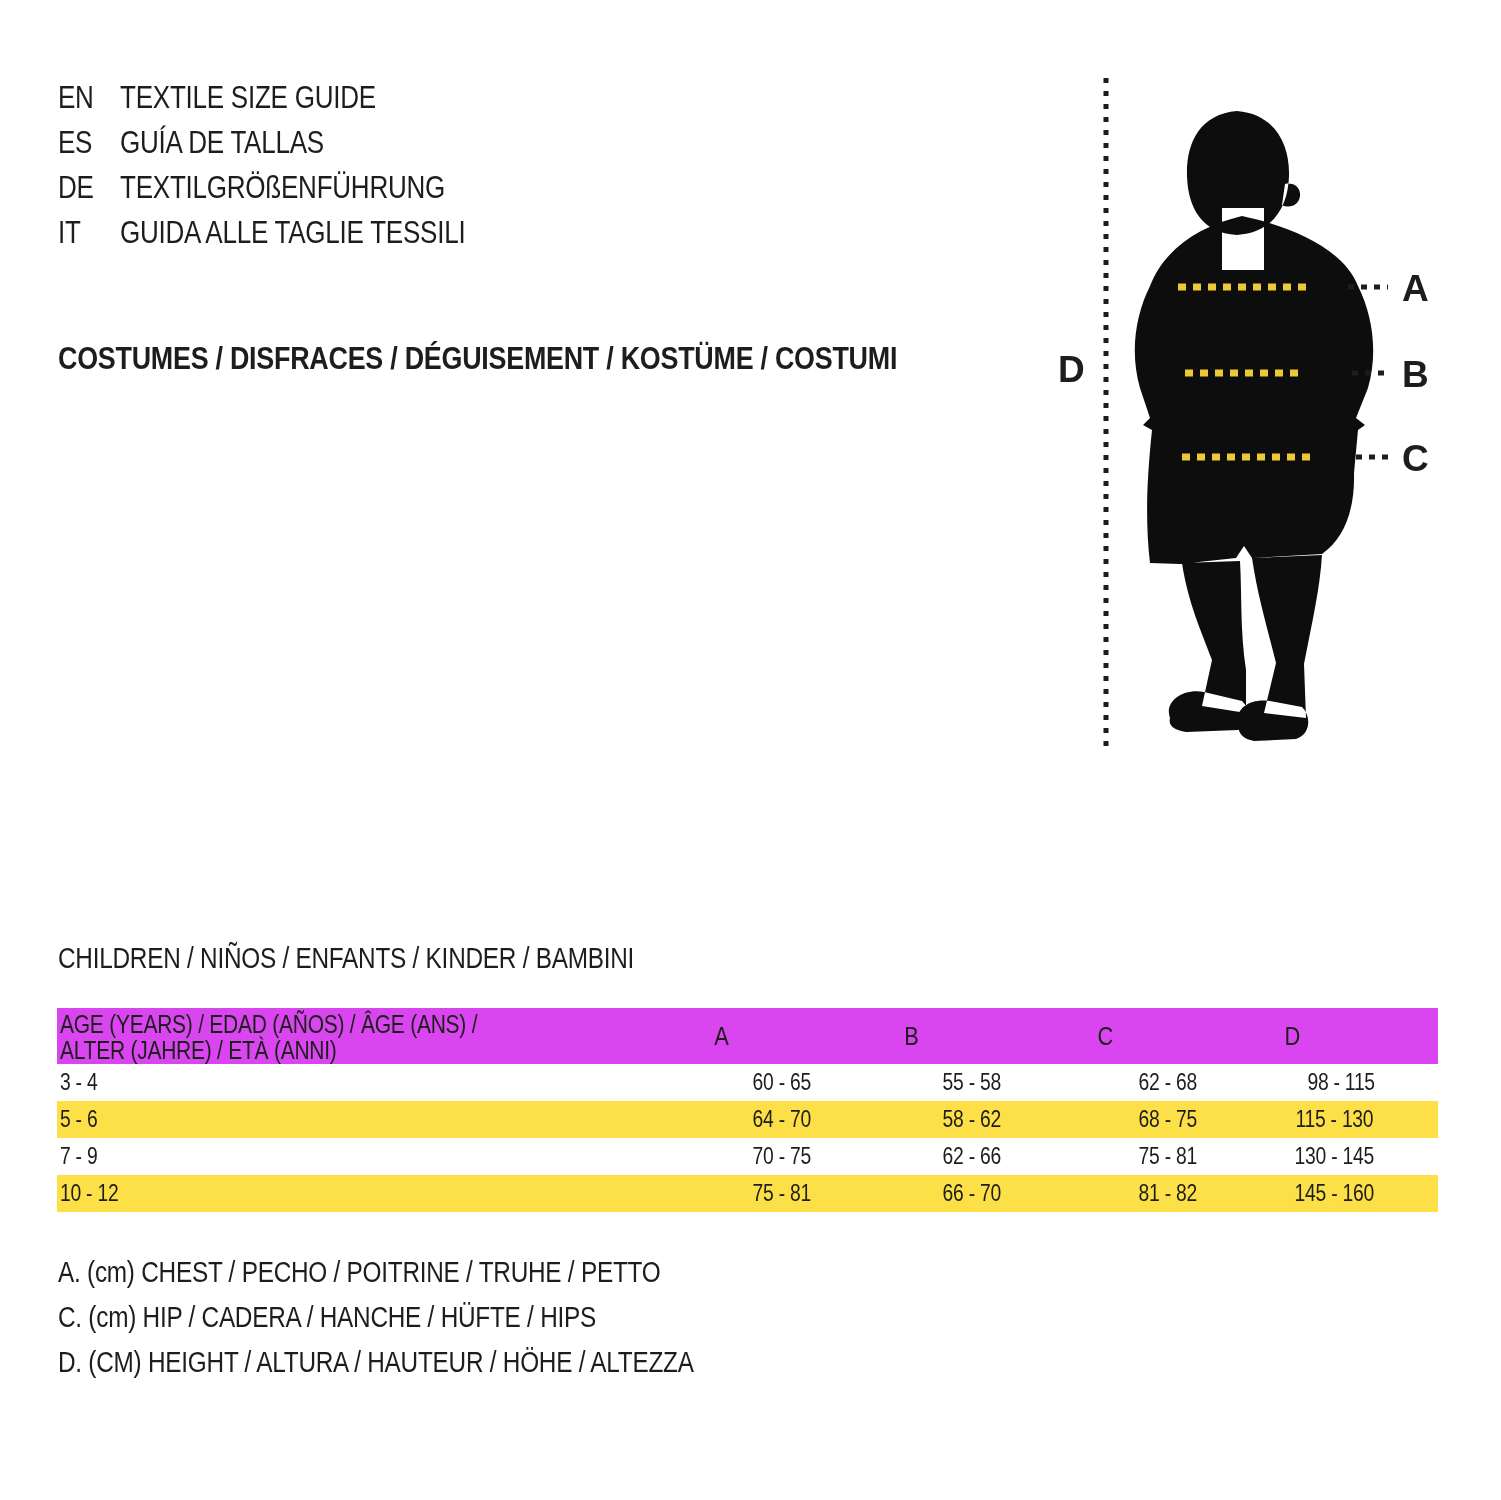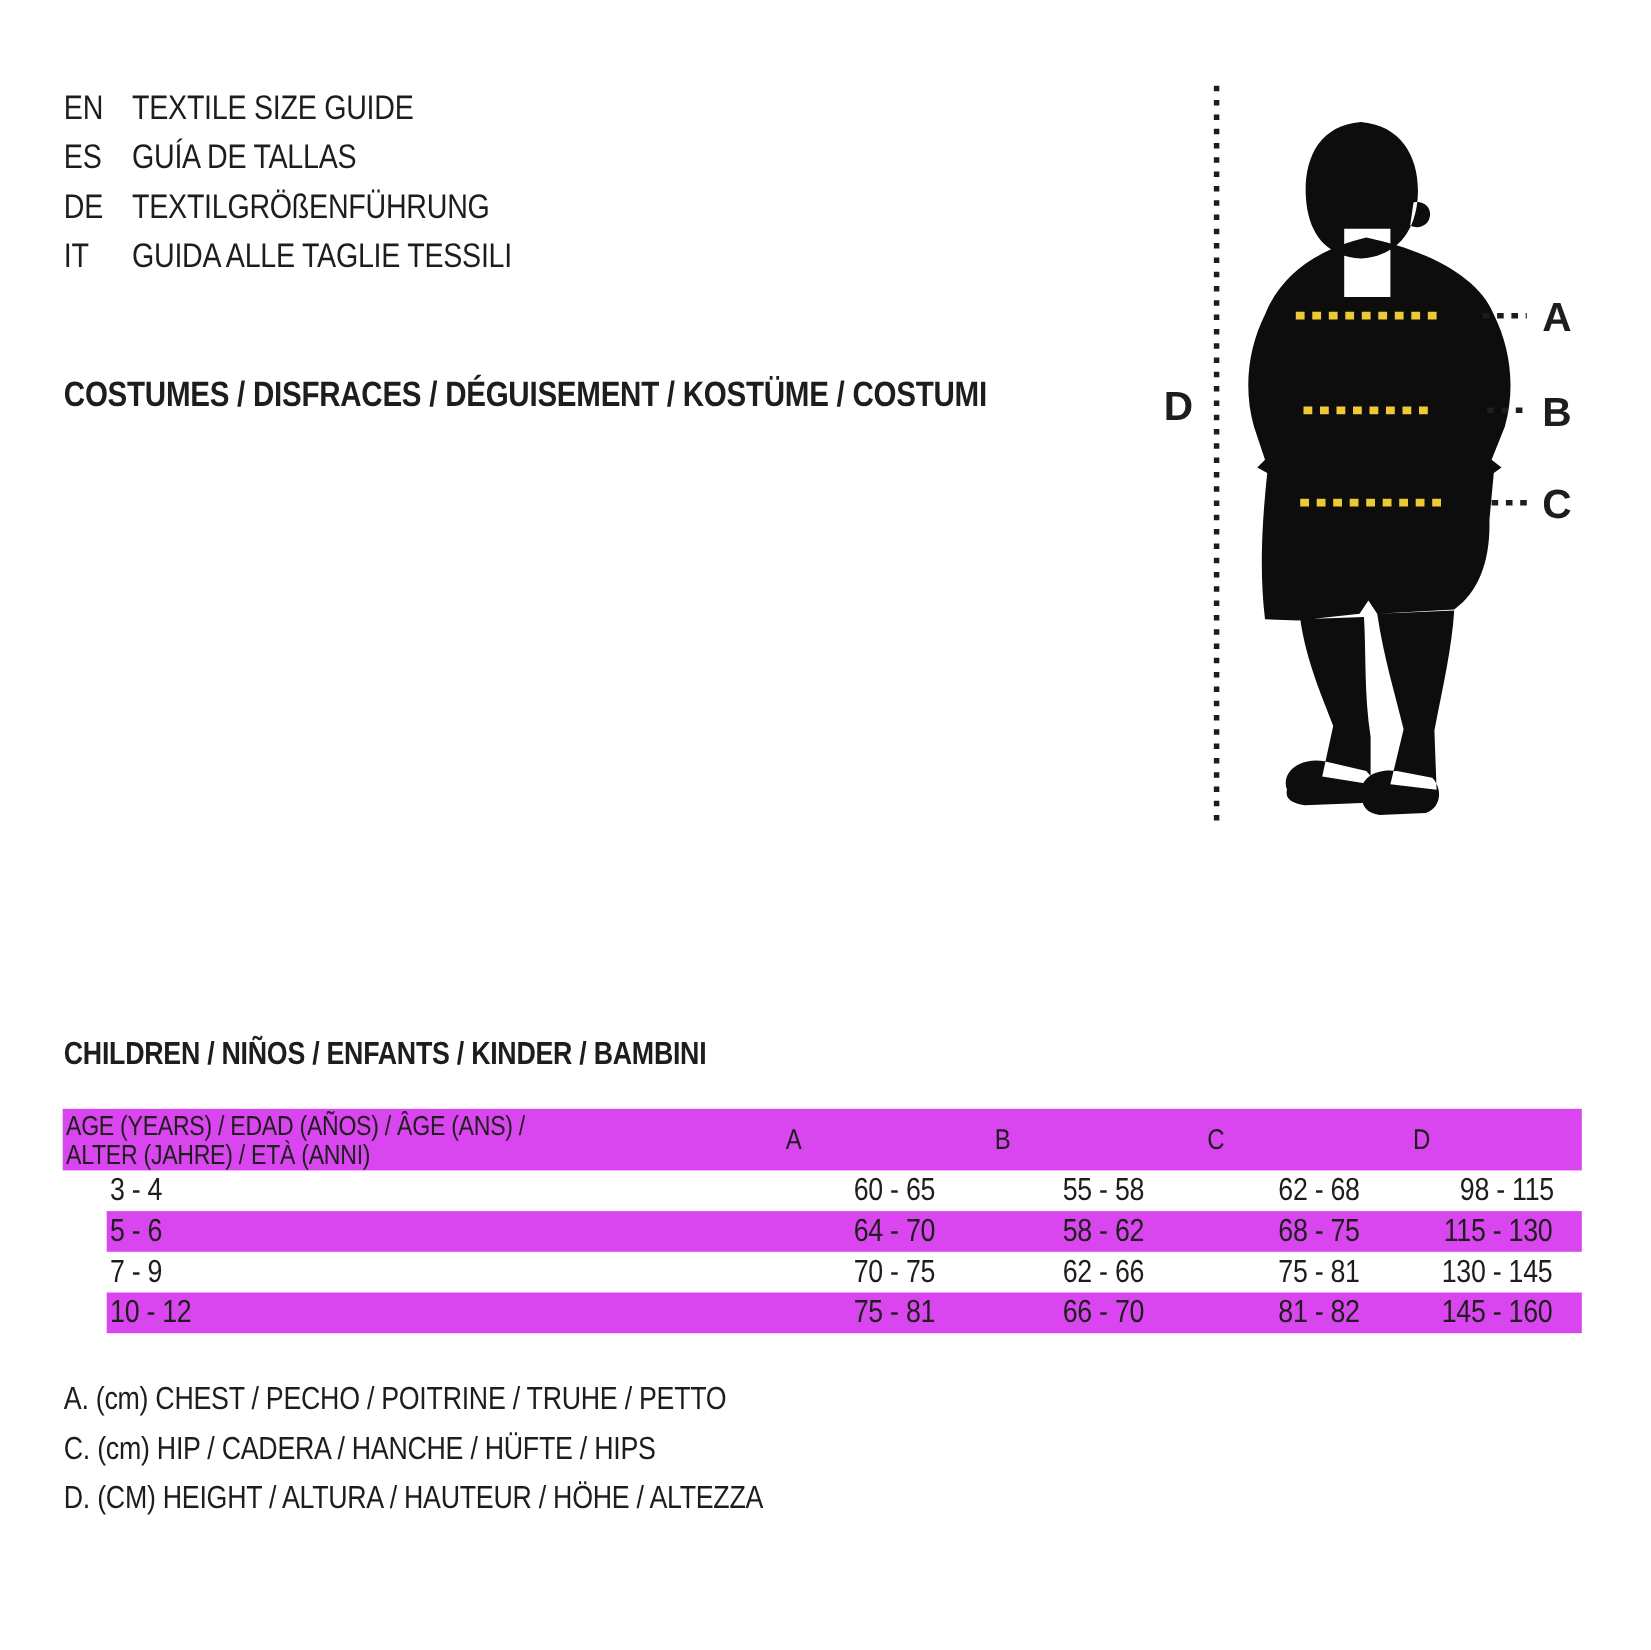--- a/index.html
+++ b/index.html
@@ -24,36 +24,36 @@
 
   
   .costumes-line { position:absolute; left:58px; top:340px; font-size:32px; font-weight:bold; }
 
   
   .figure { position:absolute; left:1050px; top:58px; width:450px; height:705px; }
   .figure svg { display:block; }
   .figure text { font-family:"Liberation Sans", sans-serif; font-weight:bold; font-size:37px; fill:#1d1d1b; }
 
   
-  .section-title { position:absolute; left:58px; top:942px; font-size:29px;font-weight:bold; }
+  .section-title { position:absolute; left:58px; top:942px; font-size:29px; }
 
   .size-table { position:absolute; left:57px; top:1008px; width:1381px; }
   .t-header {
     background:#d946ef; height:56px;
     display:grid; grid-template-columns:570px 190px 190px 196px 178px 1fr;
     align-items:center;
   }
   .t-header .age-head { font-size:25px; line-height:26px; padding:2px 0 0 3px; }
   .t-header .col-letter { text-align:center; font-size:26px; }
   .t-row {
     height:37px;
     display:grid; grid-template-columns:570px 190px 190px 196px 178px 1fr;
-    align-items:center; font-size:29px;margin-left:40px;
+    align-items:center; font-size:23px;
   }
-  .t-row.striped { background:#d946ef; }
+  .t-row.striped { background:#fde047; }
   .t-row .age-cell { padding-left:3px; }
   .t-row .val-cell { text-align:right; }
 
   
   .legend-block { position:absolute; left:58px; top:1250px; }
   .legend-line  { height:45px; display:flex; align-items:center; font-size:29px; }
 </style>
 </head>
 <body>
 

